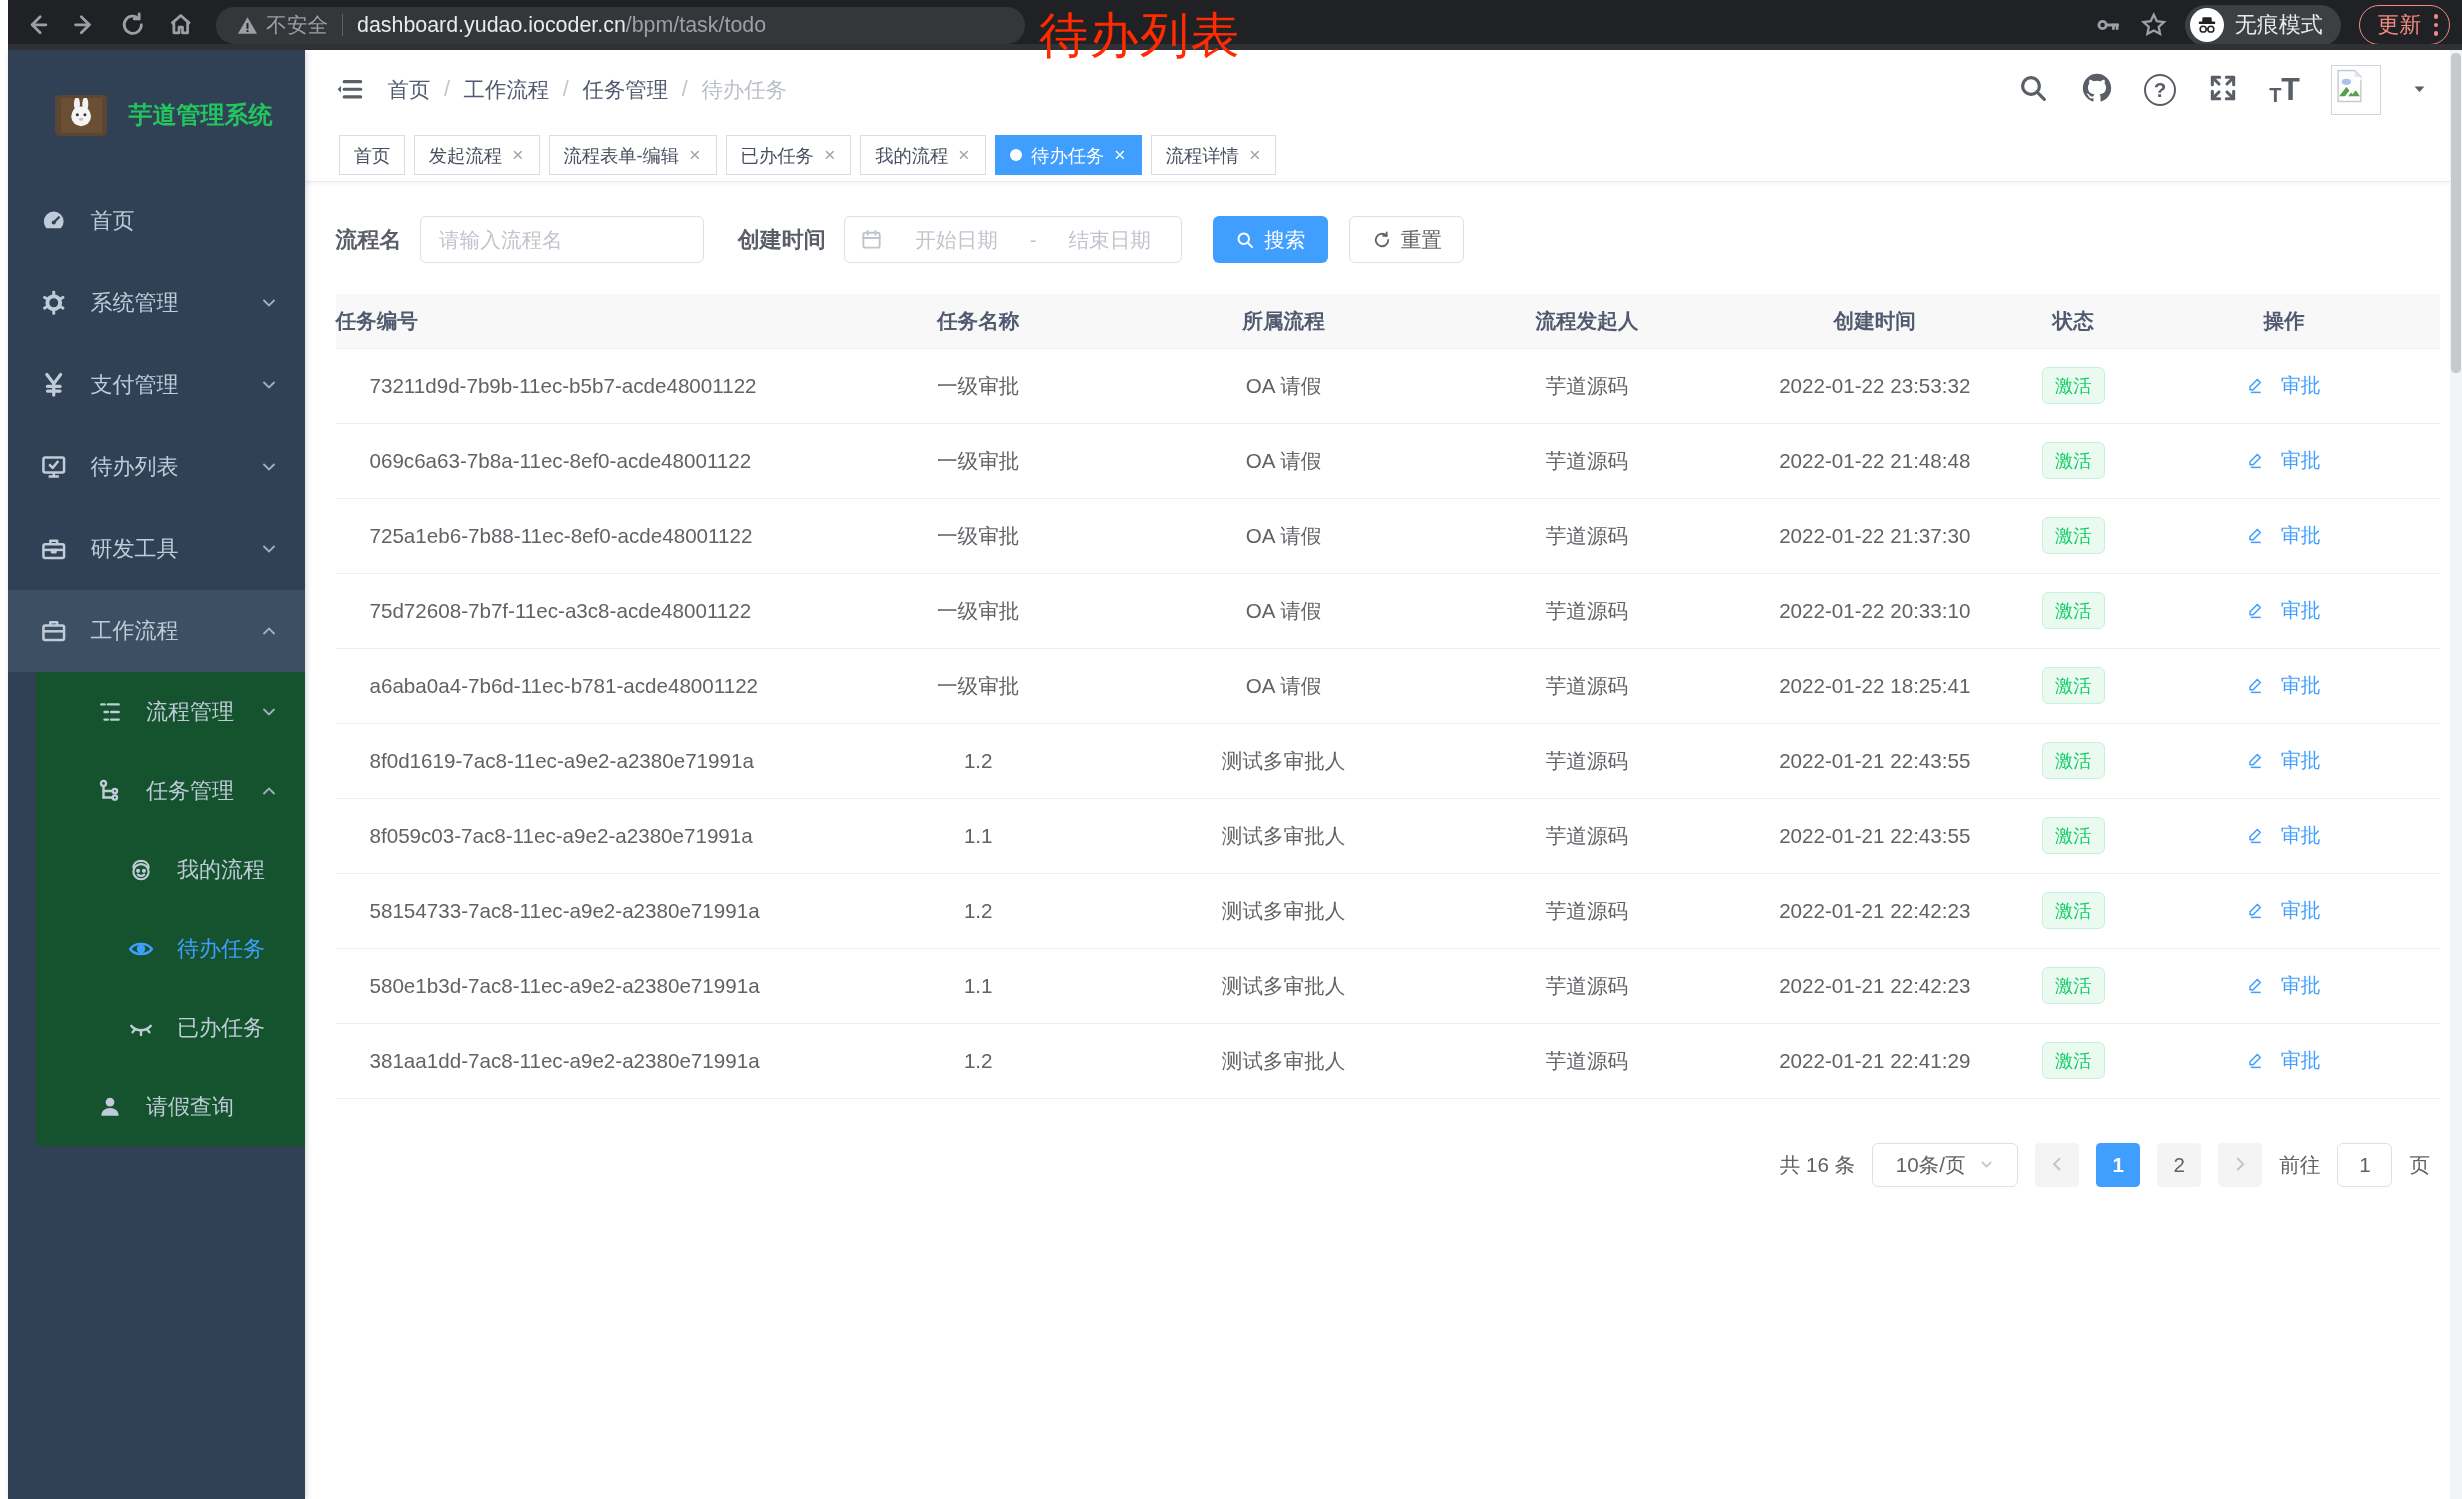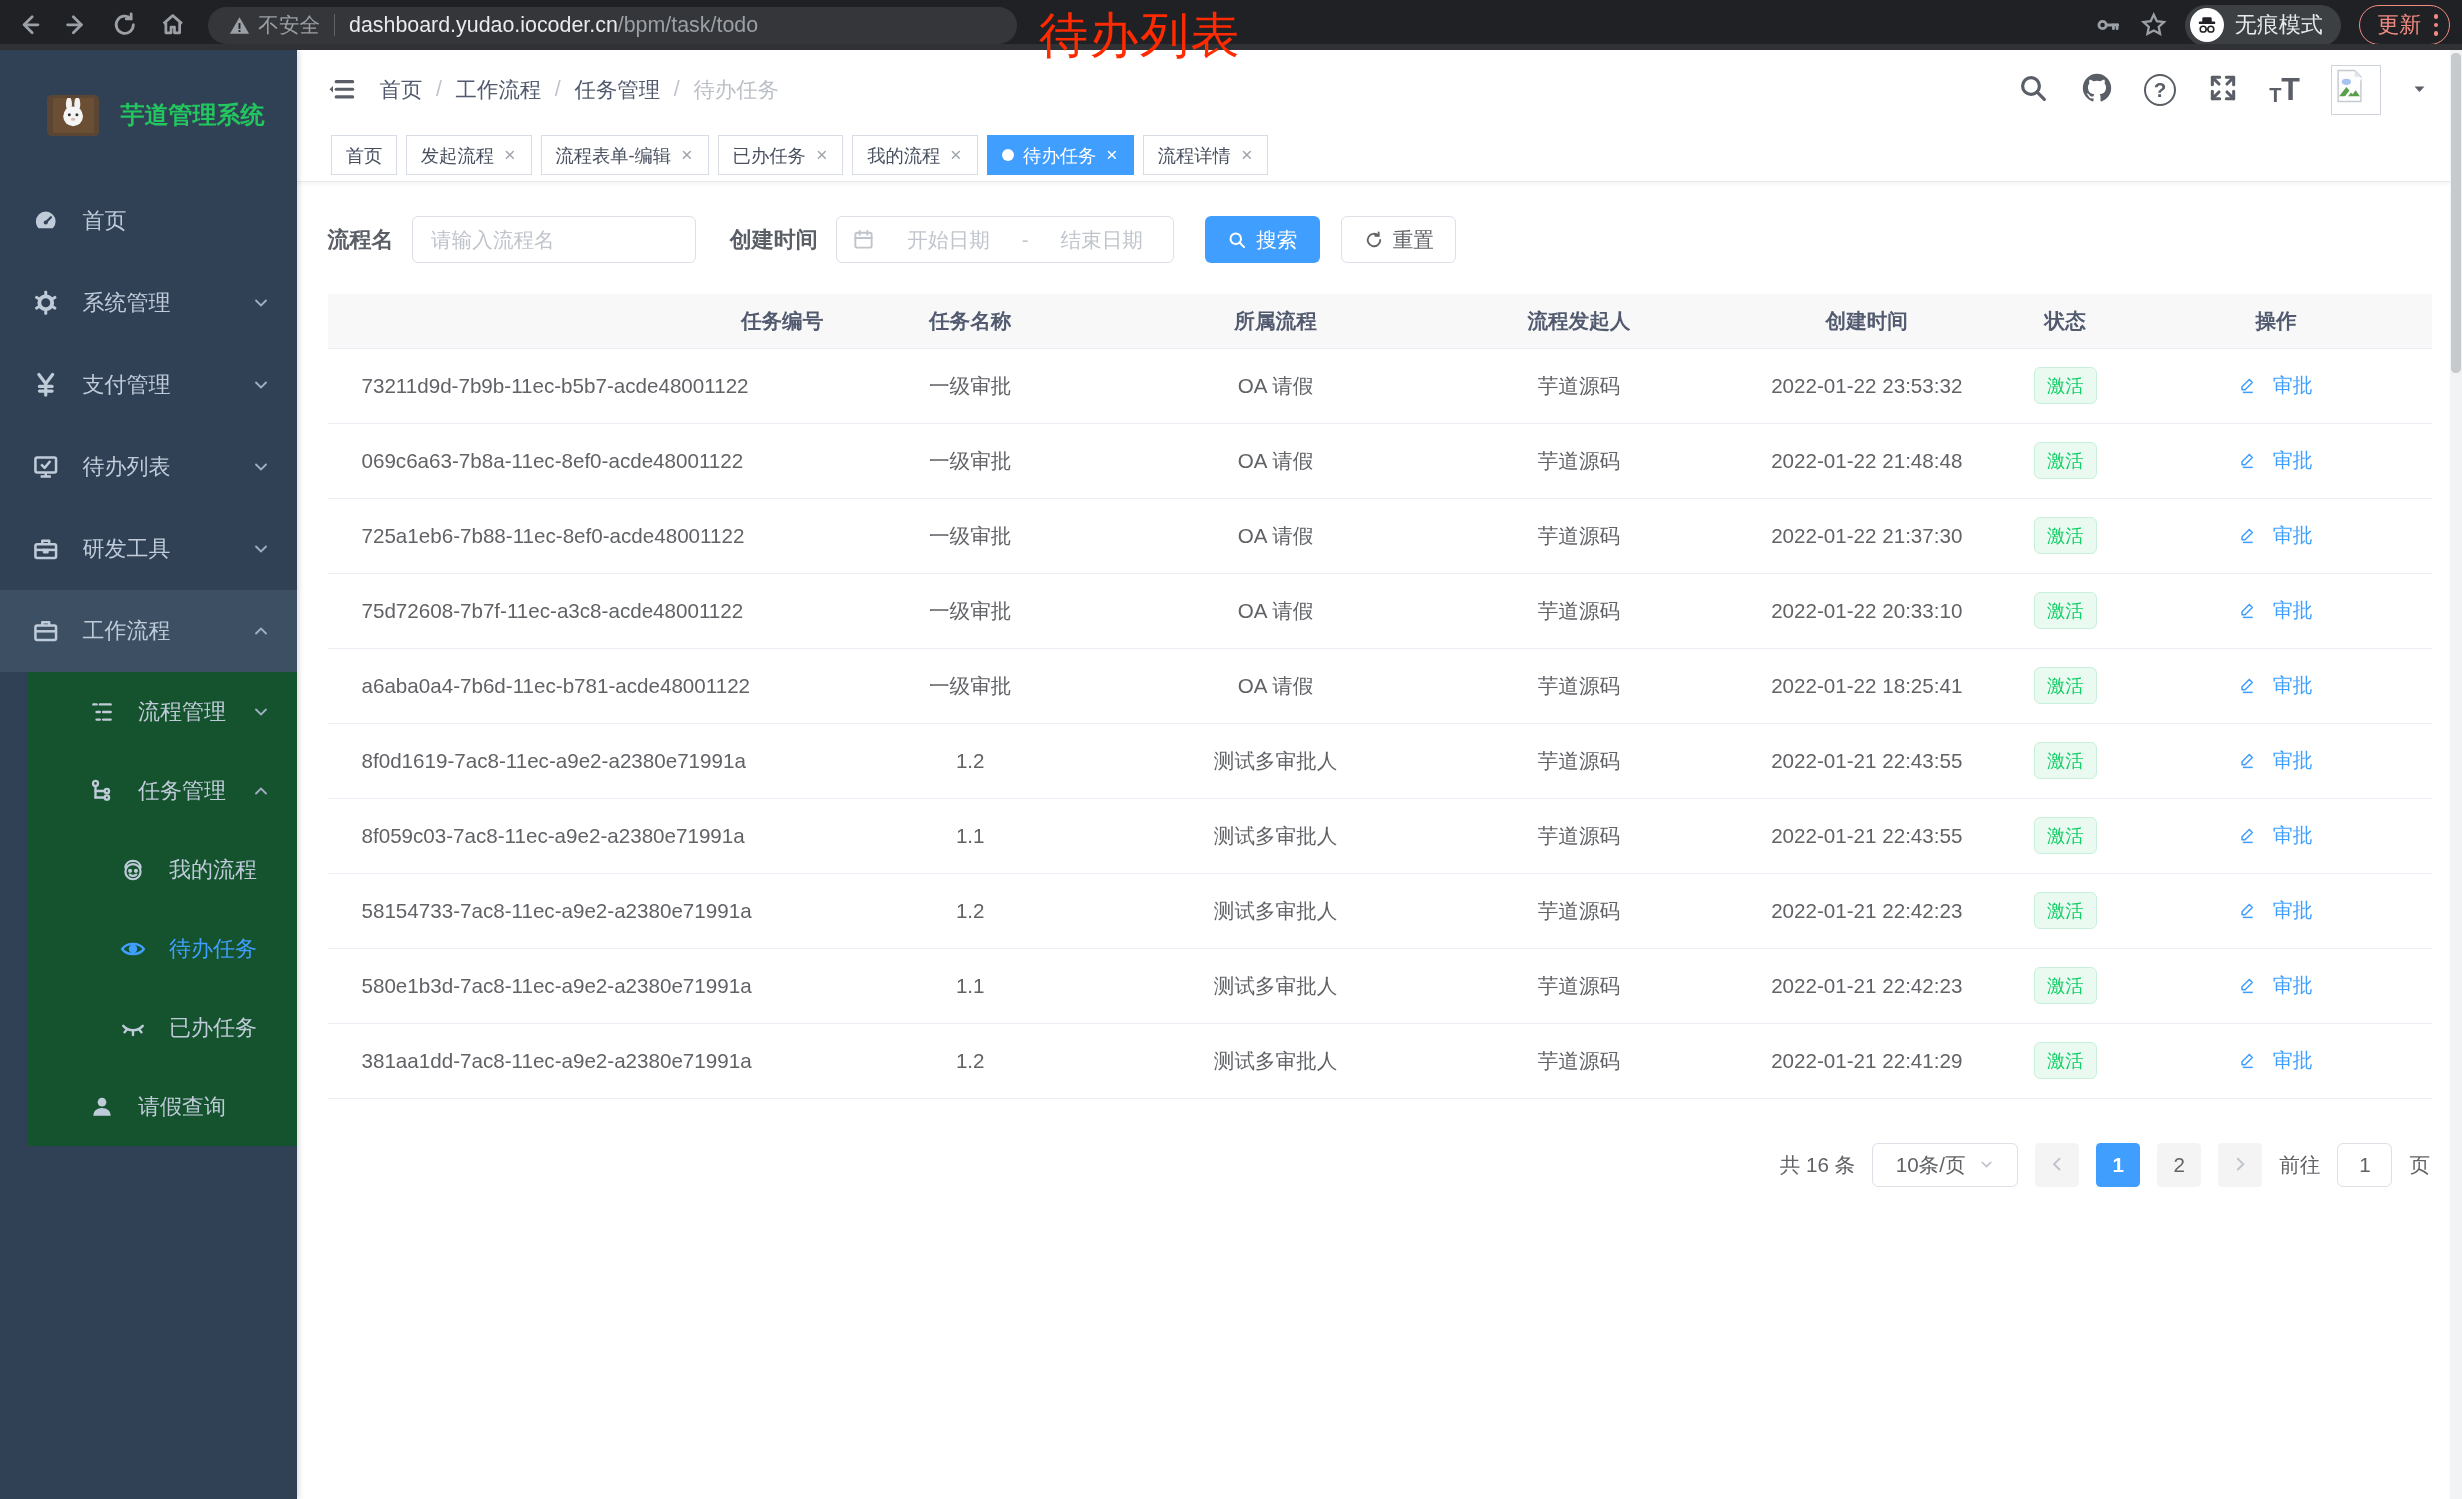--- a/index.html
+++ b/index.html
@@ -1,18 +1,18 @@
 <!DOCTYPE html>
 <html style="font-size:12.2px"><head>
 <meta charset="utf-8">
 <style>
   * { margin:0; padding:0; box-sizing:border-box; }
   html,body { width:2462px; height:1500px; overflow:hidden; background:#fff;
               font-family:"Liberation Sans","DejaVu Sans",sans-serif; }
-  .page { position:relative; width:2462px; height:1500px; }
+  .page { position:relative; width:2462px; height:1500px;padding-left:8px; }
 
   
   .chrome { height:50px; background:#202124; display:flex; align-items:center; position:relative; z-index:5; }
   .chrome-strip { position:absolute; left:0; right:0; bottom:0; height:6.1px; background:#303134; }
   .nav-btn { width:37px; height:37px; display:flex; align-items:center; justify-content:center;
              margin-left:10.7px; color:#9aa0a6; border-radius:50%; flex:0 0 auto; }
   .url-pill { margin-left:17px; height:37px; width:809px; background:#35363a; border-radius:18.3px;
               display:flex; align-items:center; padding:0 20px; }
   .sec-chip { display:flex; align-items:center; gap:7.6px; color:#9aa0a6; font-size:20.6px; }
   .url-div { width:1.5px; height:21.4px; background:#5f6368; margin:0 13.7px; }
@@ -89,21 +89,21 @@
   .daterange .ph { flex:1; text-align:center; }
   .btn { height:47px; border-radius:6.1px; display:flex; align-items:center; gap:9.2px; padding:0 21.4px;
          font-size:20.6px; cursor:pointer; border:1.5px solid transparent; }
   .btn-primary { background:#409eff; color:#fff; margin-left:30.5px; }
   .btn-plain { background:#fff; color:#606266; border-color:#dcdfe6; margin-left:21.4px; }
 
   .table { width:2104px; font-size:20.6px; color:#606266; }
   .tr { display:flex; align-items:center; height:75px; border-bottom:1.5px solid #ebeef5; }
   .tr.head { height:55px; background:#f8f8f9; color:#515a6e; font-weight:700; border-bottom:1.5px solid #ebeef5; }
   .c1 { width:496px; text-align:left; padding-left:34px; }
-  .tr.head .c1 { text-align:right; padding-left:0; }
+  .tr.head .c1 { text-align:left; padding-left:0; }
   .c2 { width:294px; text-align:center; }
   .c3 { width:317px; text-align:center; }
   .c4 { width:290px; text-align:center; }
   .c5 { width:286px; text-align:center; }
   .c6 { width:111px; text-align:center; }
   .c7 { width:311px; text-align:center; }
   .badge { display:inline-block; padding:6.1px 12.2px; font-size:18.3px; color:#13ce66; background:#eafaf1;
            border:1.5px solid #c7f0da; border-radius:6.1px; line-height:1.2; }
   .act-link { display:inline-flex; align-items:center; gap:15px; color:#409eff; font-size:20px; cursor:pointer; }
 

